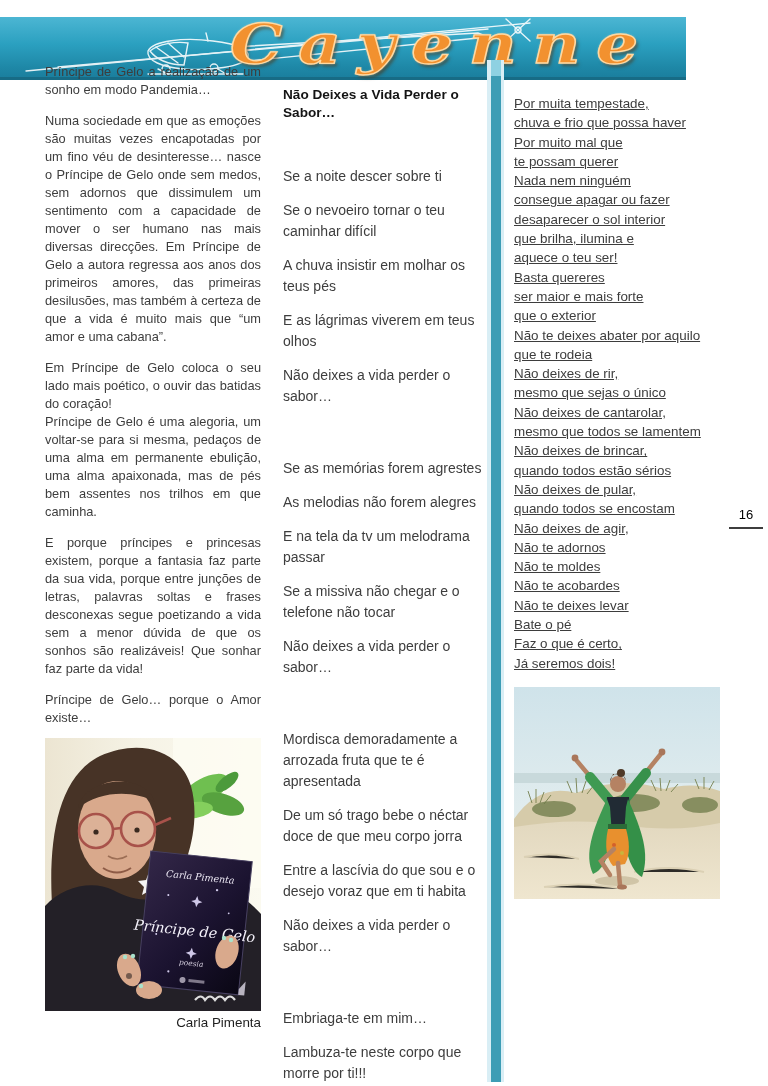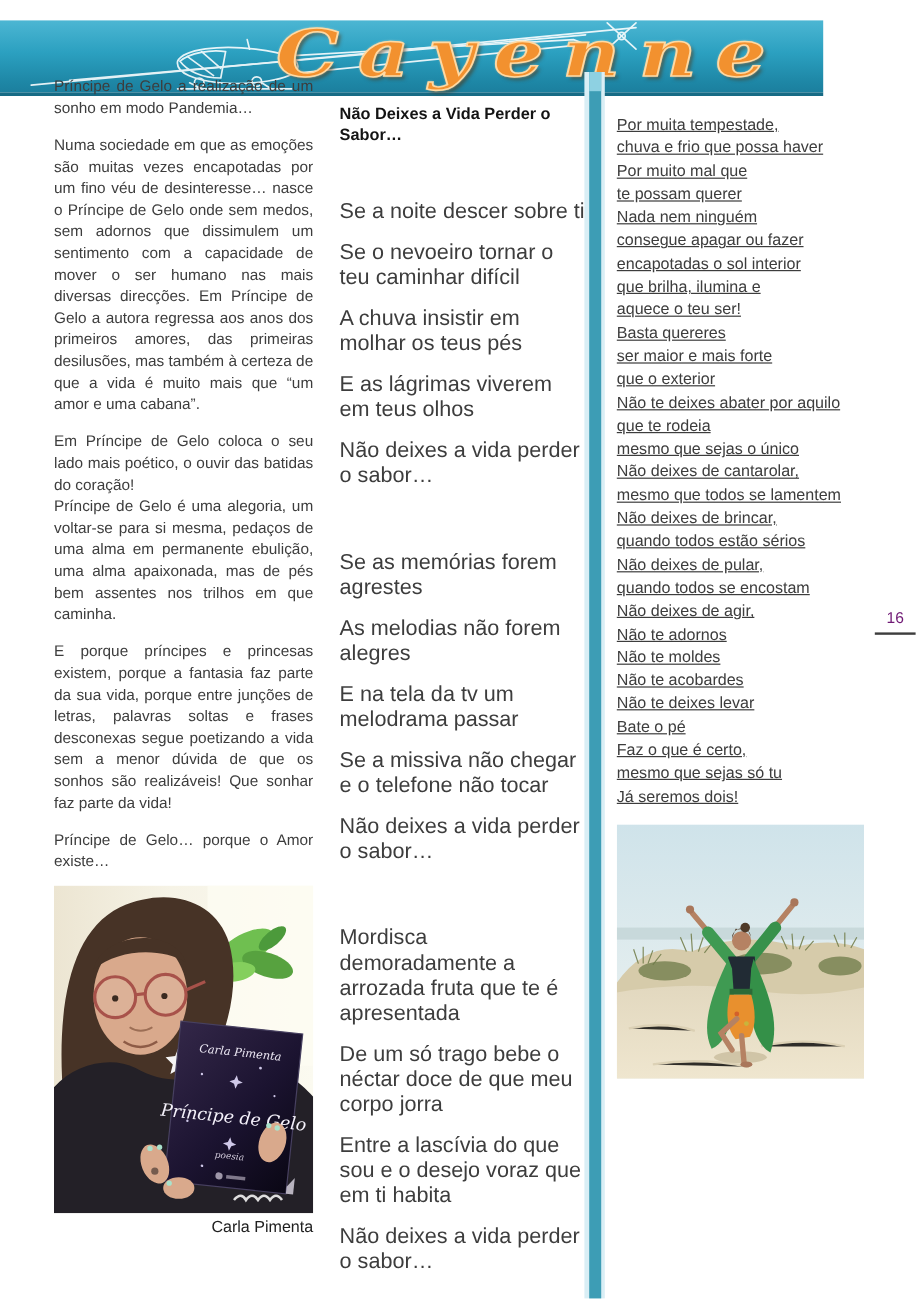--- a/index.html
+++ b/index.html
@@ -20,40 +20,40 @@
 
   
   .col-left{position:absolute;left:45px;top:63px;width:216px;
     font-size:12.8px;line-height:18px;text-align:justify;}
   .col-left p{margin:0;}
   .para-gap{height:13px;}
 
   .col-mid{position:absolute;left:283px;top:86px;width:206px;}
   .mid-title{font-size:13.6px;line-height:18px;font-weight:700;color:#141414;
     margin:0 0 44px 0;}
-  .col-mid .poem p{margin:0 0 13px 0;font-size:18px;line-height:21px;}
+  .col-mid .poem p{margin:0 0 13px 0;font-size:14px;line-height:21px;}
   .stanza-gap{height:25px;}
 
   .divider{position:absolute;left:487px;top:60px;width:17px;height:1022px;background:#d9eef5;}
   .divider-core{position:absolute;left:4px;top:0;width:10px;height:100%;background:#3d9db5;}
   .divider-cap{position:absolute;left:4px;top:0;width:10px;height:16px;background:#8ed1e2;}
 
   .col-right{position:absolute;left:514px;top:94px;width:222px;text-decoration:underline;}
   .col-right .poem div{font-size:13.4px;line-height:19.3px;}
   .right-attrib{margin-top:10px;text-align:right;font-size:13.4px;line-height:20px;color:#1f1f1f;
     width:206px;}
 
   
   .photo-left{margin-top:11px;width:216px;height:273px;display:block;}
   .photo-caption{margin-top:3px;text-align:right;font-size:13.4px;color:#1f1f1f;width:216px;}
   .photo-right{margin-top:14px;width:206px;height:212px;display:block;}
 
   
   .page-num{position:absolute;right:5px;top:507px;width:34px;text-align:center;
-    font-size:13px;color:#701a75;padding-bottom:5px;border-bottom:2px solid #3d3d3d;}
+    font-size:13px;color:#000000;padding-bottom:5px;border-bottom:2px solid #3d3d3d;}
 </style>
 </head>
 <body>
 
 <div id="page">
 
   <div class="masthead">
     <svg class="heli" width="520" height="58" viewBox="0 0 520 58">
       <g stroke="#ffffff" stroke-width="1.4" fill="none" opacity="0.88" stroke-linecap="round">
 
@@ -212,43 +212,43 @@
   </div>
 
   <div class="col-right">
     <div class="poem">
         <div>Por muita tempestade,</div>
         <div>chuva e frio que possa haver</div>
         <div>Por muito mal que</div>
         <div>te possam querer</div>
         <div>Nada nem ninguém</div>
         <div>consegue apagar ou fazer</div>
-        <div>encapotadas o sol interior</div>
+        <div>desaparecer o sol interior</div>
         <div>que brilha, ilumina e</div>
         <div>aquece o teu ser!</div>
         <div>Basta quereres</div>
         <div>ser maior e mais forte</div>
         <div>que o exterior</div>
         <div>Não te deixes abater por aquilo</div>
         <div>que te rodeia</div>
+        <div>Não deixes de rir,</div>
         <div>mesmo que sejas o único</div>
         <div>Não deixes de cantarolar,</div>
         <div>mesmo que todos se lamentem</div>
         <div>Não deixes de brincar,</div>
         <div>quando todos estão sérios</div>
         <div>Não deixes de pular,</div>
         <div>quando todos se encostam</div>
         <div>Não deixes de agir,</div>
         <div>Não te adornos</div>
         <div>Não te moldes</div>
         <div>Não te acobardes</div>
         <div>Não te deixes levar</div>
         <div>Bate o pé</div>
         <div>Faz o que é certo,</div>
-        <div>mesmo que sejas só tu</div>
         <div>Já seremos dois!</div>
       </div>
 
     <svg class="photo-right" viewBox="0 0 206 212">
       <defs>
         <linearGradient id="skyG" x1="0" y1="0" x2="0" y2="1">
           <stop offset="0" stop-color="#cfe3ea"></stop>
           <stop offset="1" stop-color="#eef3f1"></stop>
         </linearGradient>
         <linearGradient id="sandG" x1="0" y1="0" x2="0" y2="1">

